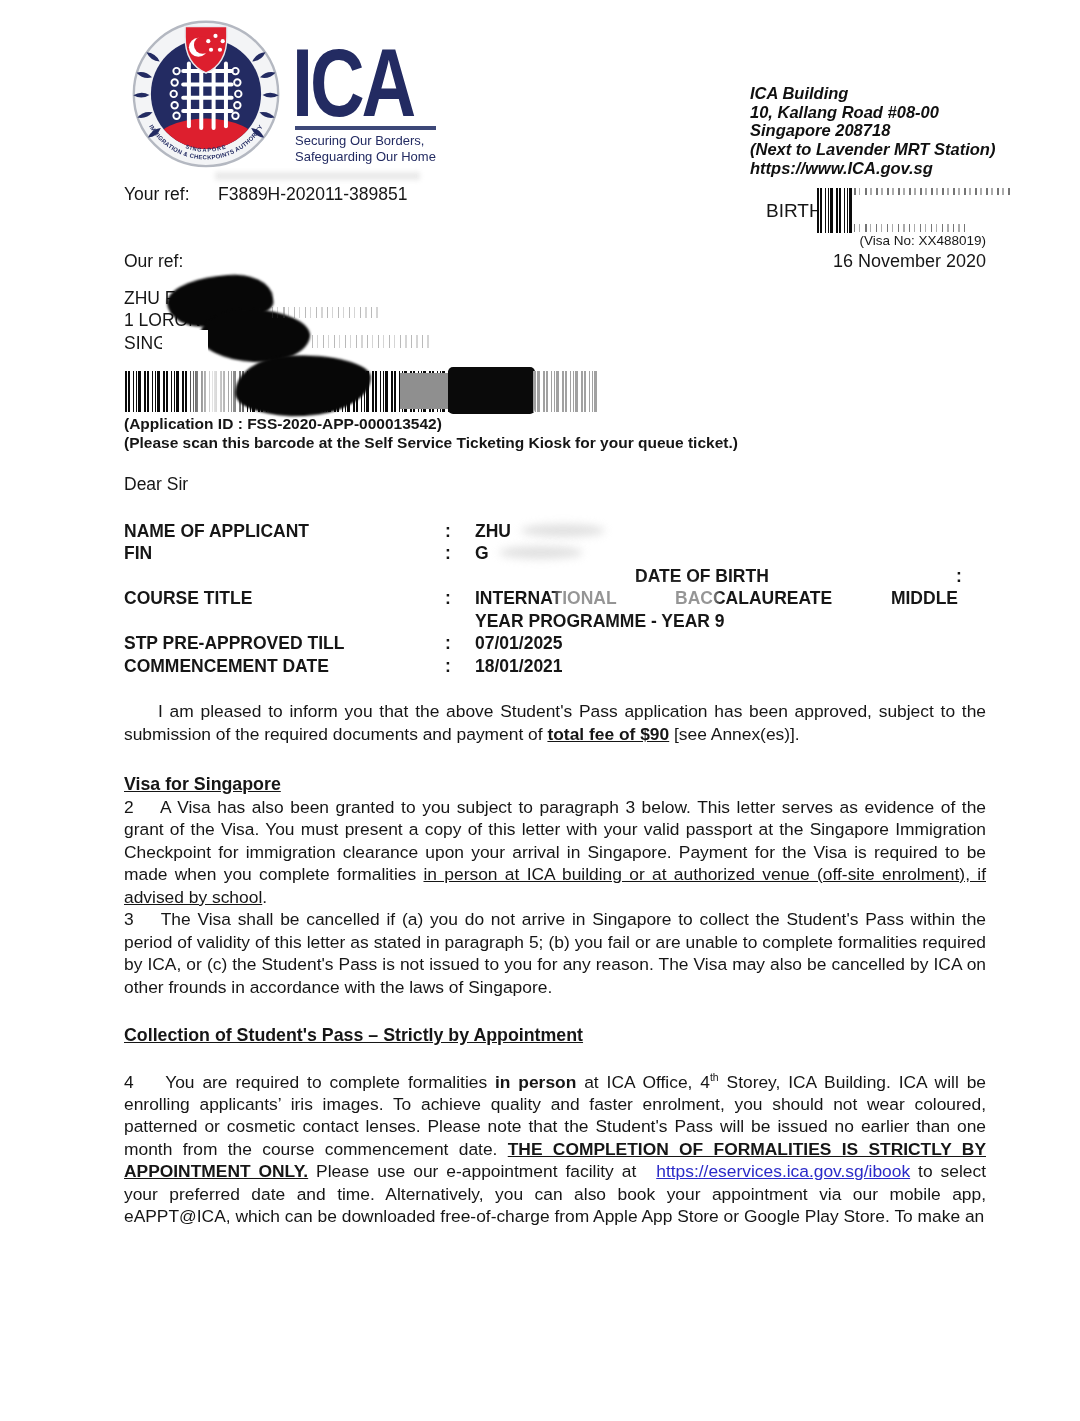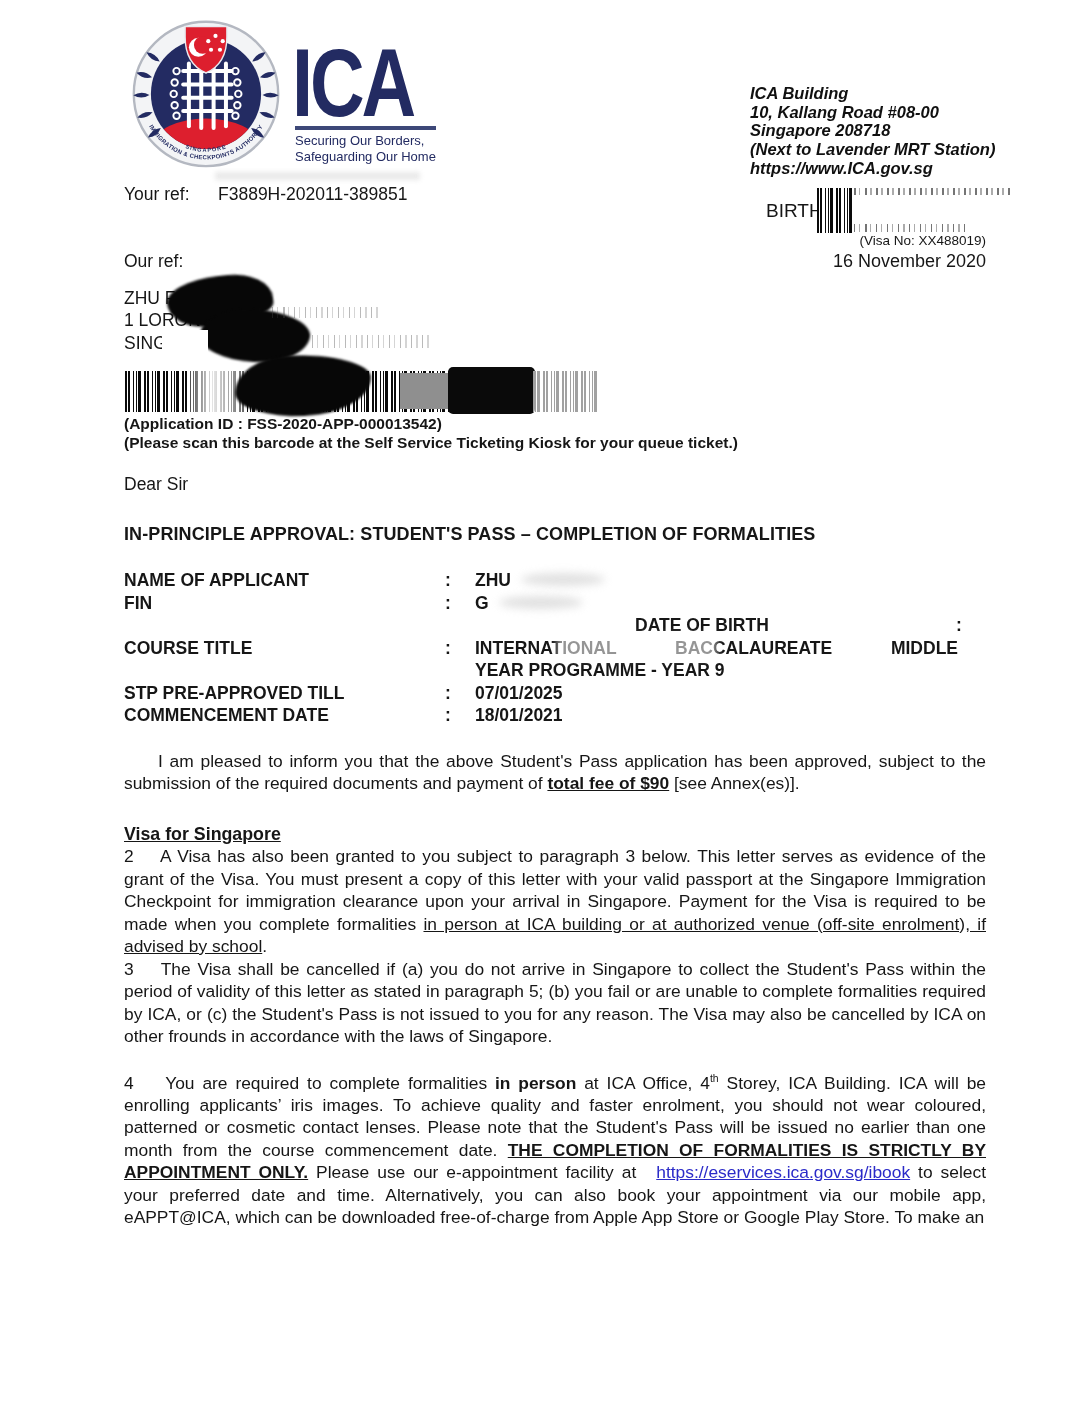--- a/index.html
+++ b/index.html
@@ -197,21 +197,20 @@
     <div class="abs" style="left:323px; top:-4px; width:87px; height:47px; background:#0a0a0a; border-radius:5px; filter:blur(.5px);"></div>
     <div class="abs" style="left:408px; top:0; width:64px; height:41px; background:rgba(255,255,255,.62);"></div>
   </div>
   <div id="barcode-caption1" class="abs">(Application ID : FSS-2020-APP-000013542)</div>
   <div id="barcode-caption2" class="abs">(Please scan this barcode at the Self Service Ticketing Kiosk for your queue ticket.)</div>
 
   <div id="letter-body" class="abs">
 
     <div id="salutation">Dear Sir</div>
 
-    <div id="subject-line">IN-PRINCIPLE APPROVAL: STUDENT'S PASS – COMPLETION OF FORMALITIES</div>
 
     <div id="details-table">
       <div class="detail-row">
         <div class="detail-label">NAME OF APPLICANT</div>
         <div class="detail-colon">:</div>
         <div class="detail-value"><span>ZHU</span><span class="smudge"></span></div>
       </div>
       <div class="detail-row">
         <div class="detail-label">FIN</div>
         <div class="detail-colon">:</div>
@@ -243,17 +242,18 @@
     </div>
 
     <div id="para-1" class="para"><span>I am pleased to inform you that the above Student's Pass application has been approved, subject to the submission of the required documents and payment of </span><span style="font-weight: bold; text-decoration: underline;">total fee of $90</span><span> [see Annex(es)].</span></div>
 
     <div class="section-heading" style="margin-top:28px;">Visa for Singapore</div>
 
     <div class="para"><span>2&nbsp;&nbsp;&nbsp;&nbsp;A Visa has also been granted to you subject to paragraph 3 below. This letter serves as evidence of the grant of the Visa. You must present a copy of this letter with your valid passport at the Singapore Immigration Checkpoint for immigration clearance upon your arrival in Singapore. Payment for the Visa is required to be made when you complete formalities </span><span style="text-decoration: underline;">in person at ICA building or at authorized venue (off-site enrolment), if advised by school</span><span>.</span></div>
 
     <div class="para"><span>3&nbsp;&nbsp;&nbsp;&nbsp;The Visa shall be cancelled if (a) you do not arrive in Singapore to collect the Student's Pass within the period of validity of this letter as stated in paragraph 5; (b) you fail or are unable to complete formalities required by ICA, or (c) the Student's Pass is not issued to you for any reason. The Visa may also be cancelled by ICA on other frounds in accordance with the laws of Singapore.</span></div>
 
+    <div class="section-heading">Collection of Student's Pass – Strictly by Appointment</div>
 
     <div class="para" style="margin-top:20px;"><span>4&nbsp;&nbsp;&nbsp;&nbsp;You are required to complete formalities </span><span style="font-weight: bold;">in person</span><span> at ICA Office, 4</span><span style="vertical-align: super; font-size: 0.6em;">th</span><span> Storey, ICA Building. ICA will be enrolling applicants’ iris images. To achieve quality and faster enrolment, you should not wear coloured, patterned or cosmetic contact lenses. Please note that the Student's Pass will be issued no earlier than one month from the course commencement date. </span><span style="font-weight: bold; text-decoration: underline;">THE COMPLETION OF FORMALITIES IS STRICTLY BY APPOINTMENT ONLY.</span><span> Please use our e-appointment facility at </span><span class="inline-link">https://eservices.ica.gov.sg/ibook</span><span> to select your preferred date and time. Alternatively, you can also book your appointment via our mobile app, eAPPT@ICA, which can be downloaded free-of-charge from Apple App Store or Google Play Store. To make an</span></div>
 
   </div>
 </div>
 
 </body></html>

